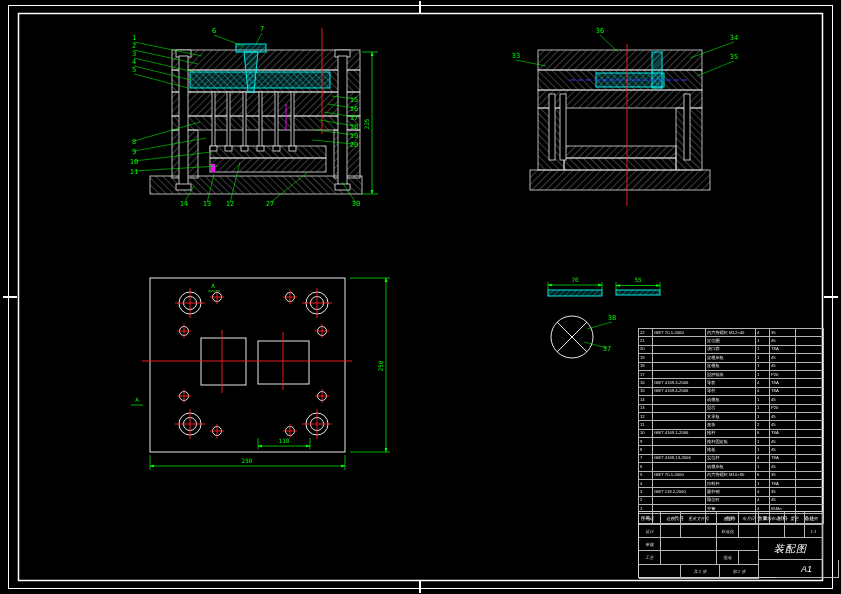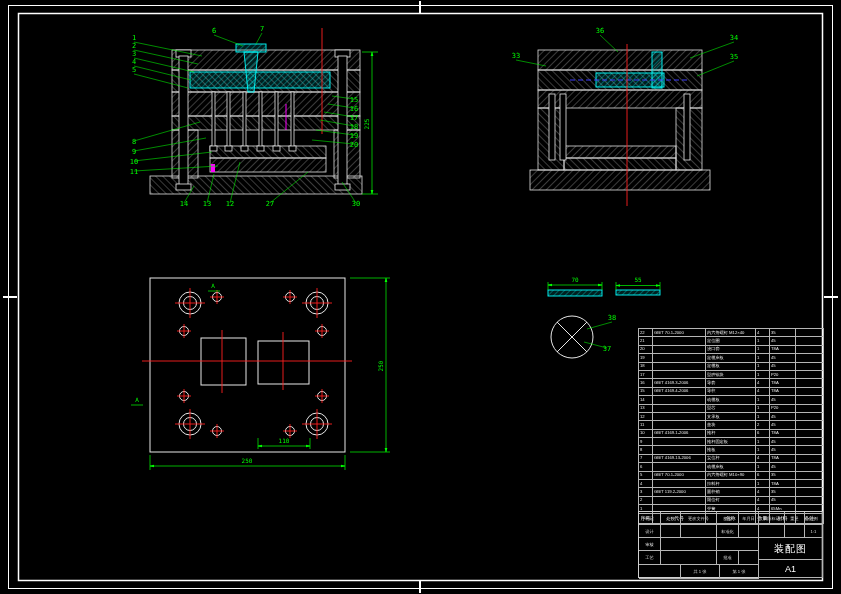--- a/index.html
+++ b/index.html
@@ -23,21 +23,21 @@
   .bom{position:absolute;left:638px;top:328px;width:185px;}
   .bom table{width:100%;border-collapse:collapse;table-layout:fixed;}
   .bom td{border:0.5px solid #b5b5b5;height:7.4px;font-size:4.2px;line-height:1;
           color:#e8e8e8;padding:0 1px;overflow:hidden;white-space:nowrap;}
   .bom tr.hdr td{height:9px;font-size:5px;text-align:center;color:#fff;}
   
   .tb{position:absolute;left:638px;top:511px;width:185px;height:67px;
       border:1px solid #d0d0d0;box-sizing:border-box;color:#ddd;}
   .tb .cell{position:absolute;border-right:0.5px solid #b5b5b5;border-bottom:0.5px solid #b5b5b5;
       box-sizing:border-box;font-size:4.2px;display:flex;align-items:center;justify-content:center;
-      overflow:hidden;white-space:nowrap;}
+      overflow:hidden;white-space:nowrap;font-style:italic;}
   .tb .big{font-size:10px;color:#fff;letter-spacing:1px;}
   .tb .mid{font-size:9px;color:#fff;}
 </style>
 </head>
 <body>
 
 <div class="sheet">
 
 <svg width="841" height="594" viewBox="0 0 841 594">
   <defs>
@@ -504,16 +504,16 @@
   <div class="cell" style="left:81px;top:53px;width:39px;height:14px">第 1 张</div>
 
   <div class="cell" style="left:120px;top:0;width:26px;height:13px">阶段标记</div>
   <div class="cell" style="left:146px;top:0;width:20px;height:13px">重量</div>
   <div class="cell" style="left:166px;top:0;width:18px;height:13px">比例</div>
   <div class="cell" style="left:120px;top:13px;width:26px;height:13px"></div>
   <div class="cell" style="left:146px;top:13px;width:20px;height:13px"></div>
   <div class="cell" style="left:166px;top:13px;width:18px;height:13px">1:1</div>
 
   <div class="cell big" style="left:120px;top:26px;width:64px;height:22px">装配图</div>
-  <div class="cell mid" style="left:120px;top:48px;width:64px;height:18px">A1</div>
+  <div class="cell mid" style="left:136px;top:48px;width:64px;height:18px">A1</div>
 </div>
 
 </div>
 
 </body></html>

